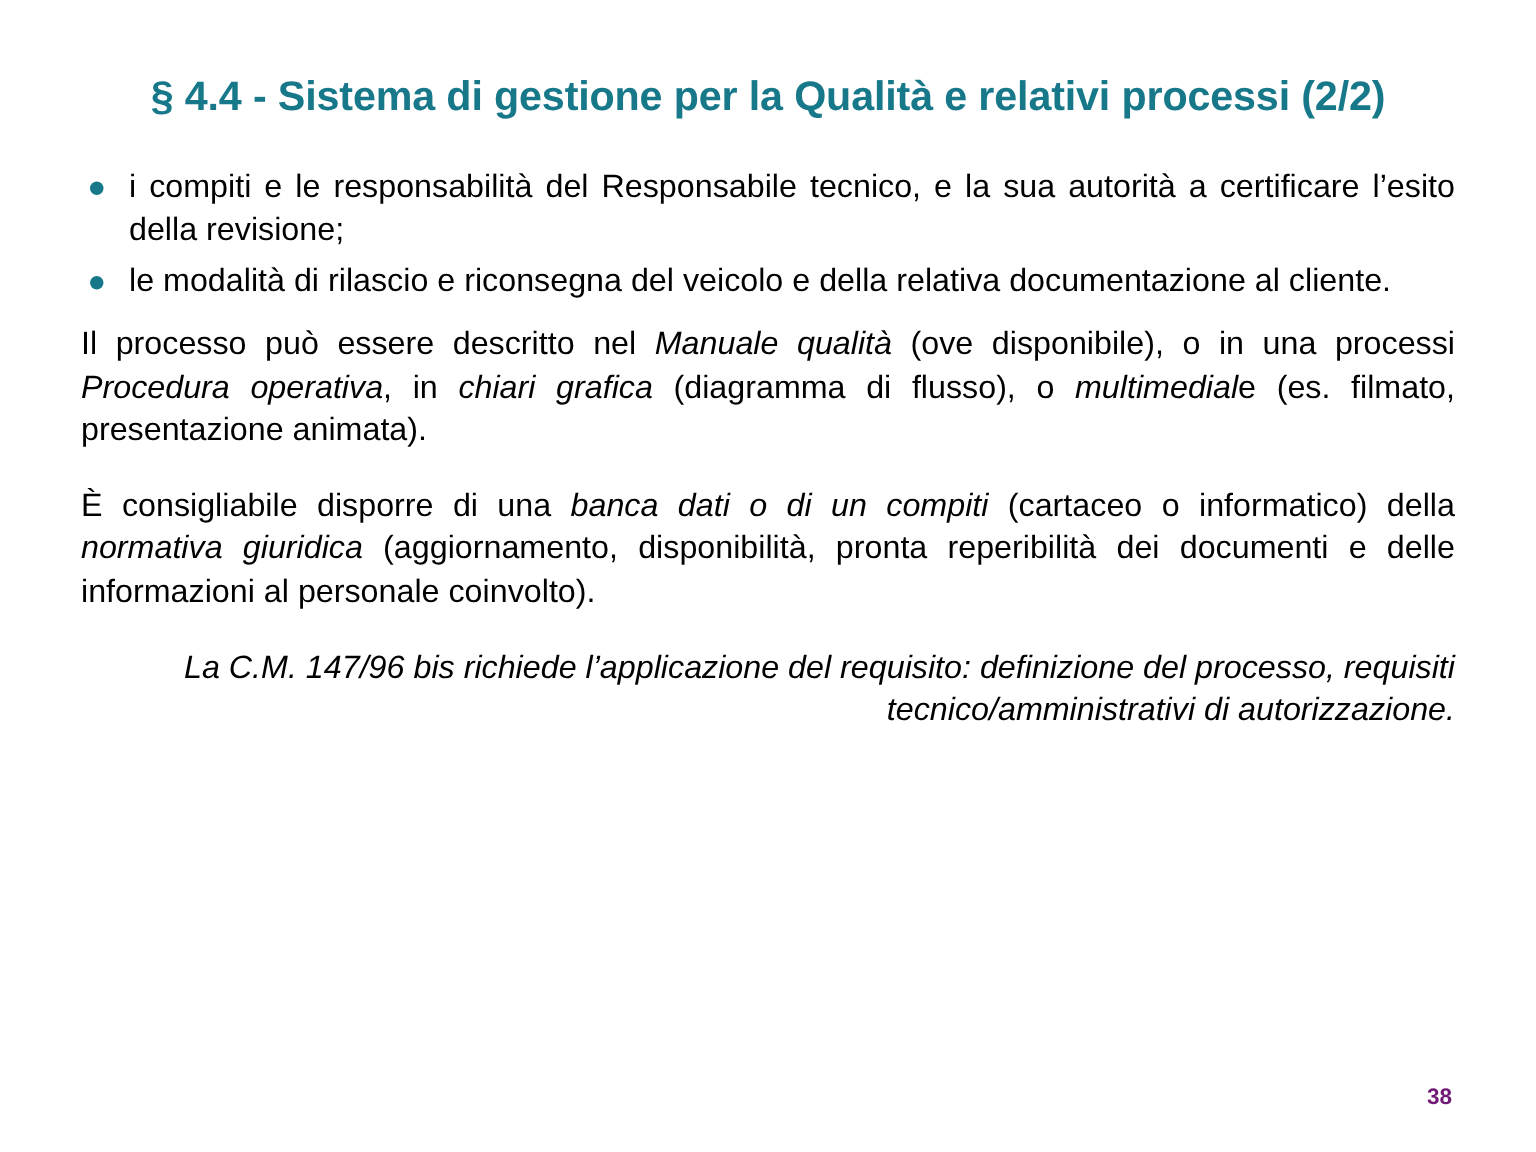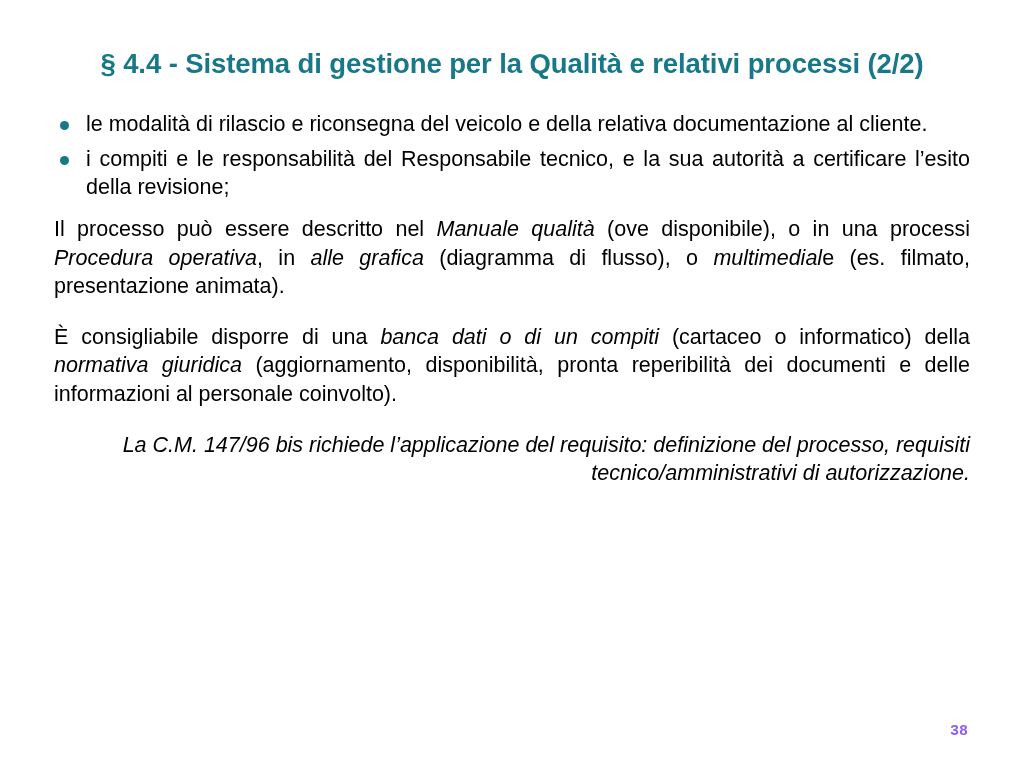--- a/index.html
+++ b/index.html
@@ -76,40 +76,39 @@
     font-style: italic;
   }
   .italic-block {
     font-style: italic;
   }
   .page-number {
     position: absolute;
     right: 56px;
     bottom: 24px;
     font-size: 15px;
-    color: #8b5cf6;
+    color: #701a75;
     font-weight: bold;
-    font-family: Liberation Mono, monospace;
   }
 </style>
 </head>
 <body>
 
 <div class="slide">
 
   <div class="slide-title">§ 4.4 - Sistema di gestione per la Qualità e relativi processi (2/2)</div>
 
   <div class="content">
 
     <ul class="bullets">
+      <li>i compiti e le responsabilità del Responsabile tecnico, e la sua autorità a certificare l’esito della revisione;</li>
       <li>le modalità di rilascio e riconsegna del veicolo e della relativa documentazione al cliente.</li>
-      <li>i compiti e le responsabilità del Responsabile tecnico, e la sua autorità a certificare l’esito della revisione;</li>
     </ul>
 
-    <p class="para"><span>Il processo può essere descritto nel </span><i>Manuale qualità</i><span> (ove disponibile), o in una processi </span><i>Procedura operativa</i><span>, in </span><i>alle grafica</i><span> (diagramma di flusso), o </span><i>multimedial</i><span>e (es. filmato, presentazione animata).</span></p>
+    <p class="para"><span>Il processo può essere descritto nel </span><i>Manuale qualità</i><span> (ove disponibile), o in una processi </span><i>Procedura operativa</i><span>, in </span><i>chiari grafica</i><span> (diagramma di flusso), o </span><i>multimedial</i><span>e (es. filmato, presentazione animata).</span></p>
     <p class="para"><span>È consigliabile disporre di una </span><i>banca dati o di un compiti</i><span> (cartaceo o informatico) della </span><i>normativa giuridica</i><span> (aggiornamento, disponibilità, pronta reperibilità dei documenti e delle informazioni al personale coinvolto).</span></p>
     <p class="para no-justify italic-block"><i>La C.M. 147/96 bis richiede l’applicazione del requisito: definizione del processo, requisiti tecnico/amministrativi di autorizzazione.</i></p>
 
   </div>
 
   <div class="page-number">38</div>
 
 </div>
 
 </body></html>

